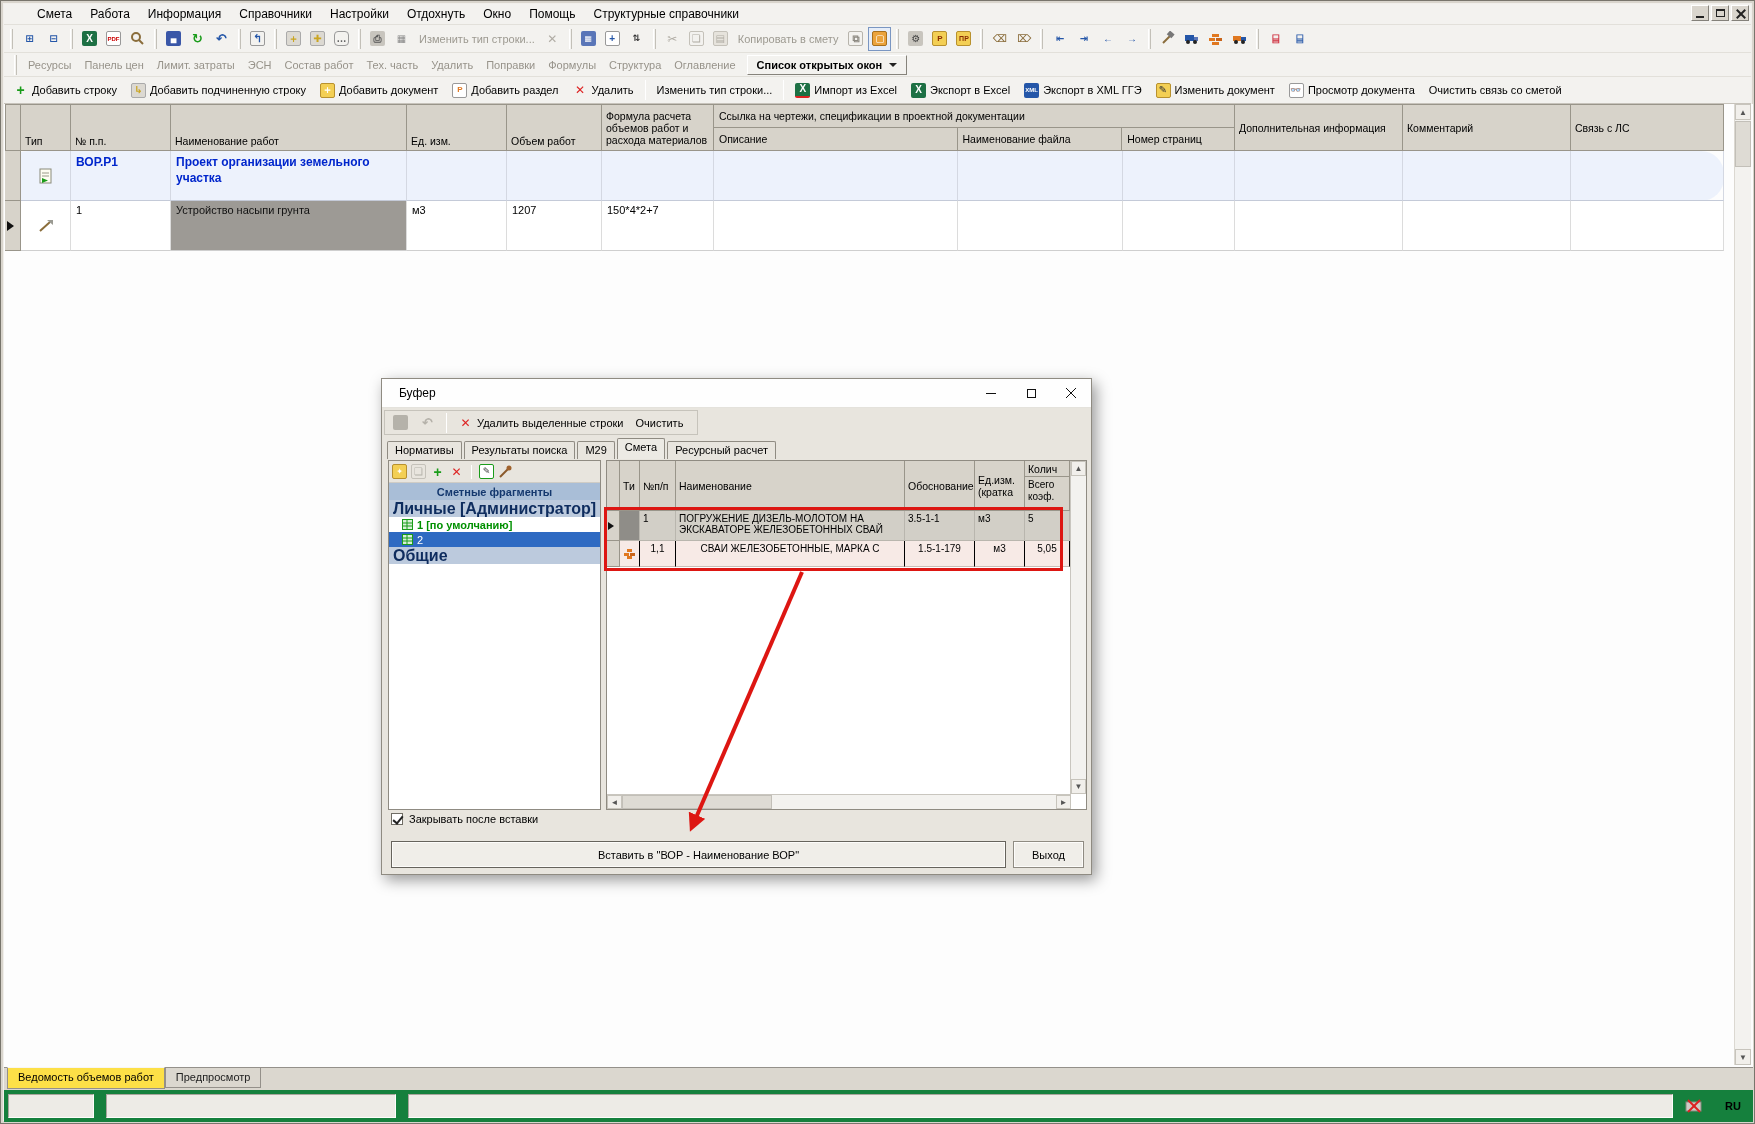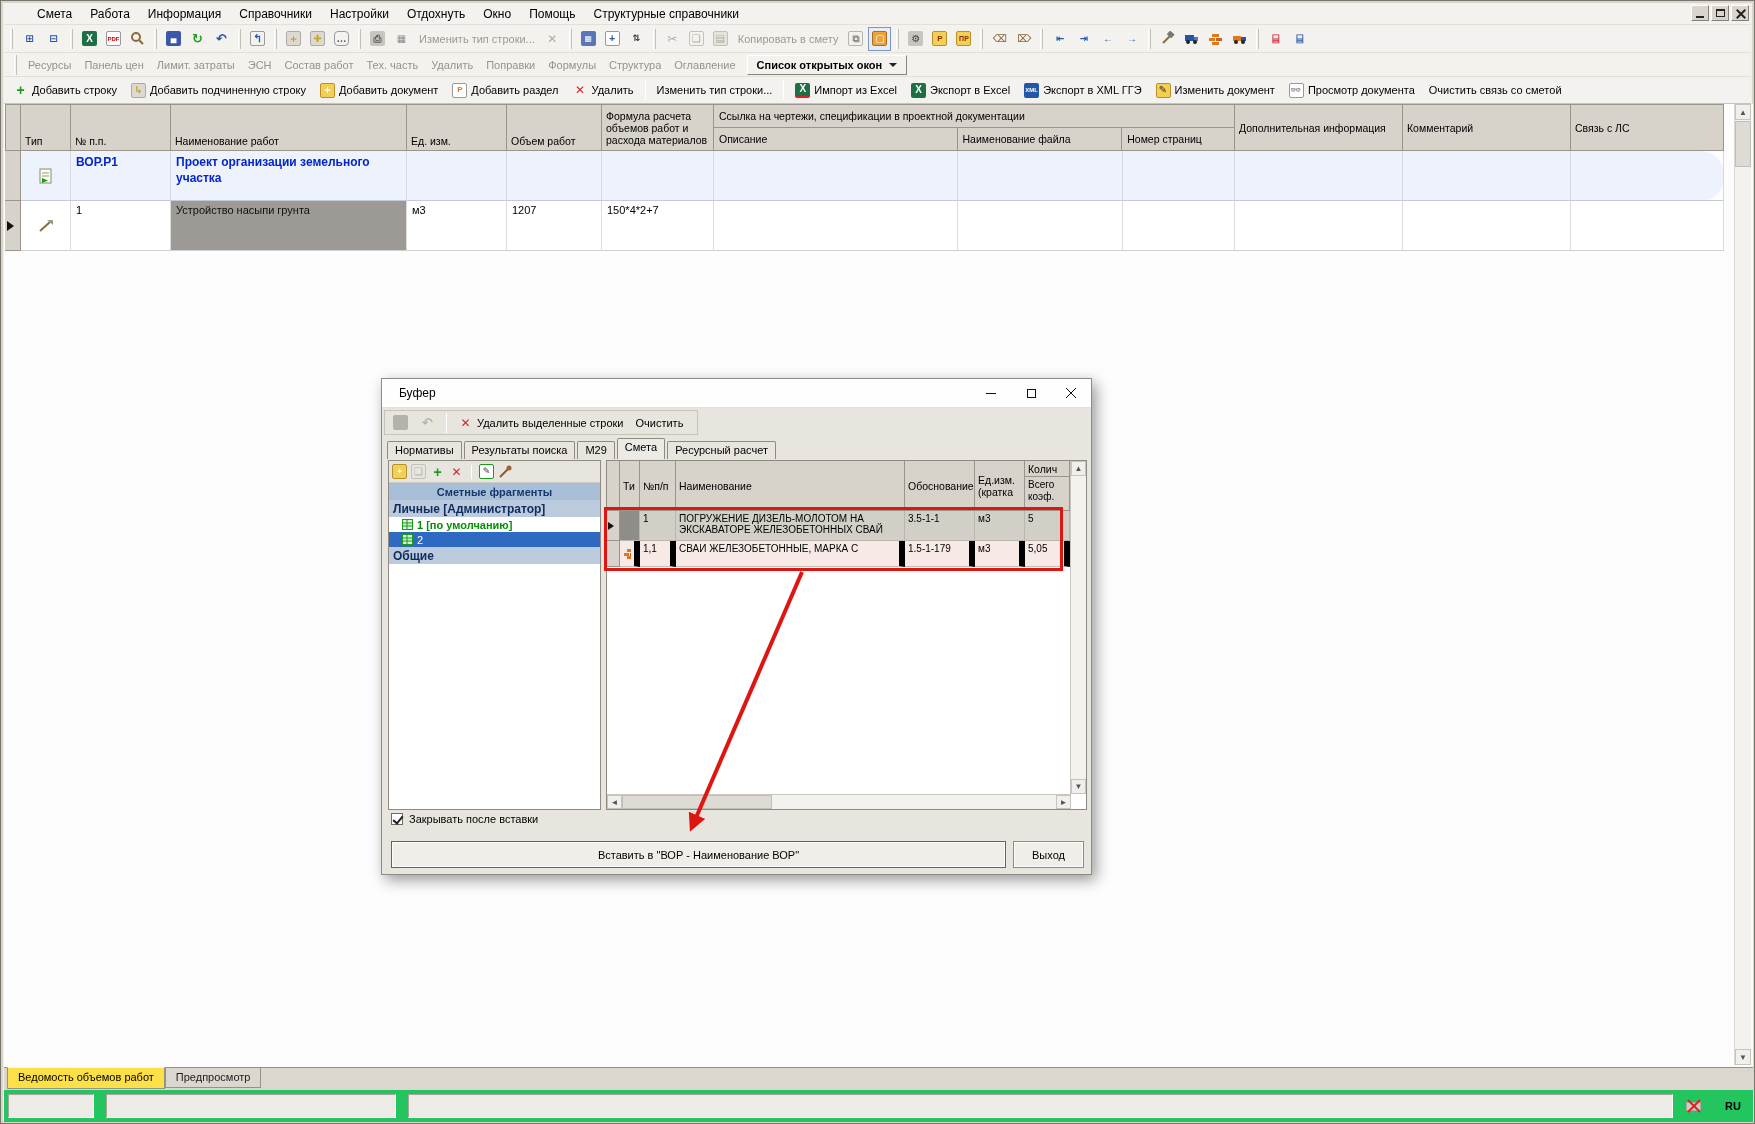--- a/index.html
+++ b/index.html
@@ -56,53 +56,53 @@
   .graycell{background:#9d9a95;color:#111;}
   .vscroll{position:absolute;right:2px;top:0;width:17px;height:961px;background:#f3f2ef;border-left:1px solid #dbd8d1;}
   .sbtn{position:absolute;left:0;width:16px;height:16px;background:#f1efeb;border:1px solid #c7c4bc;display:flex;align-items:center;justify-content:center;font-size:8px;color:#555;padding:0;}
   .sthumb{position:absolute;left:0;width:16px;background:#dedbd4;border:1px solid #c2bfb8;}
 
   
   .btabs{position:absolute;left:3px;top:1066px;width:1749px;height:23px;background:#dbd7cf;border-top:1px solid #94908a;display:flex;padding-left:3px;font-size:11px;}
   .btab{padding:3px 10px;border:1px solid #94908a;border-top:none;height:20px;}
   .btab.active{background:#fde047;margin-top:-1px;height:22px;border-top:1px solid #f7f6f3;}
   .btab.idle{background:#dbd7cf;color:#222;}
-  .sbar{position:absolute;left:3px;top:1089px;width:1749px;height:32px;background:#22c55e;display:flex;align-items:center;gap:12px;padding:0 4px;}
+  .sbar{position:absolute;left:3px;top:1089px;width:1749px;height:32px;background:#15803d;display:flex;align-items:center;gap:12px;padding:0 4px;}
   .spanel{height:24px;background:#edebe6;border:1px solid;border-color:#a8a49c #fdfdfb #fdfdfb #a8a49c;}
 
   
   .dlg{position:absolute;left:380px;top:377px;width:711px;height:497px;background:#e8e5de;border:1px solid #8f8b82;box-shadow:4px 5px 14px rgba(0,0,0,.4);z-index:10;}
   .dtitle{height:29px;background:#fefefe;display:flex;align-items:center;padding-left:17px;font-size:12px;border-bottom:1px solid #e4e2dc;}
   .dctrl{margin-left:auto;display:flex;height:100%;}
   .dcbtn{width:40px;height:100%;background:transparent;border:none;display:flex;align-items:center;justify-content:center;}
   .dg-min{width:10px;height:1px;background:#111;}
   .dg-max{width:9px;height:9px;border:1px solid #111;}
   .dtool{position:absolute;left:2px;top:31px;width:314px;height:25px;border:1px solid #c6c3bb;display:flex;align-items:center;font-size:11px;gap:2px;padding:0 3px;}
   .dtbtn{display:flex;align-items:center;gap:4px;background:transparent;border:none;padding:2px 5px;white-space:nowrap;}
   .dtabs{position:absolute;left:5px;top:59px;height:21px;display:flex;align-items:flex-end;font-size:11px;}
   .dtab{border:1px solid #8f8b82;border-bottom:none;background:#e8e5de;padding:2px 7px 3px;margin-right:2px;height:18px;border-radius:2px 2px 0 0;white-space:nowrap;}
   .dtab.active{height:21px;position:relative;top:0px;z-index:3;background:#eceae4;}
   .dtree{position:absolute;left:6px;top:81px;width:213px;height:350px;background:#fff;border:1px solid #8f8b82;font-size:11px;}
   .ticons{height:22px;background:#e8e5de;display:flex;align-items:center;gap:2px;padding:1px 2px;border-bottom:1px solid #cfccc5;}
   .thdr{height:17px;background:#a9bed7;color:#14386e;font-weight:bold;display:flex;align-items:center;justify-content:center;}
-  .tgroup{height:17px;background:#bccadd;color:#0e2c5e;font-weight:bold;font-size:12px;display:flex;align-items:center;padding-left:4px;}
+  .tgroup{height:17px;background:#bccadd;color:#0e2c5e;font-weight:bold;font-size:16px;display:flex;align-items:center;padding-left:4px;}
   .titem{height:15px;display:flex;align-items:center;gap:4px;padding-left:13px;}
   .titem.def{color:#009000;font-weight:bold;}
   .titem.sel{background:#2e6ac2;color:#fff;}
   .dgrid{position:absolute;left:224px;top:81px;width:481px;height:350px;background:#fff;border:1px solid #8f8b82;}
   .ghead{display:flex;height:50px;}
   .gh{background:#d7d3ca;border-right:1px solid #99958a;border-bottom:1px solid #99958a;font-size:10.5px;line-height:12px;display:flex;align-items:center;padding:2px 3px;overflow:hidden;}
   .gqty{display:flex;flex-direction:column;padding:0;align-items:stretch;}
   .gqty .top{height:16px;border-bottom:1px solid #99958a;padding:2px 3px;}
   .gqty .bot{flex:1;padding:2px 3px;font-size:10px;}
   .grow{display:flex;font-size:10px;line-height:11px;}
   .gc{border-right:1px solid #b9b6ae;border-bottom:1px solid #b9b6ae;padding:2px 3px;overflow:hidden;}
   .grow1{height:30px;background:#d2cfc7;}
   .grow2{height:26px;background:#f7eae6;}
-  .grow2 .gc{border-right:6px solid #000000;border-bottom:1px solid #c9bdb7;}
+  .grow2 .gc{border-right:1px solid #000000;border-bottom:1px solid #c9bdb7;text-align:center;}
   .gind{background:#d7d3ca;border-right:1px solid #99958a;border-bottom:1px solid #99958a;display:flex;align-items:center;justify-content:center;font-size:9px;}
   .tidark{background:#8f8d88;}
   .gvscroll{position:absolute;right:0;top:0;width:16px;height:333px;background:#f3f2ef;border-left:1px solid #c9c6bf;}
   .ghscroll{position:absolute;left:0;bottom:0;height:15px;width:464px;background:#f3f2ef;border-top:1px solid #c9c6bf;display:flex;}
   .hsbtn{width:15px;height:14px;background:#f1efeb;border:1px solid #c7c4bc;font-size:8px;color:#555;display:flex;align-items:center;justify-content:center;padding:0;}
   .hsthumb{width:150px;height:14px;background:#dedbd4;border:1px solid #c2bfb8;}
   .dcheck{position:absolute;left:9px;top:434px;display:flex;align-items:center;gap:6px;font-size:11px;}
   .cbox{width:12px;height:12px;background:#fff;border:1px solid #6f6c64;position:relative;}
   .cbox::after{content:"";position:absolute;left:3px;top:0;width:4px;height:8px;border:solid #222;border-width:0 2px 2px 0;transform:rotate(40deg);}
   .dinsert{position:absolute;left:9px;top:462px;width:615px;height:27px;background:#f0eee9;border:1px solid #66635c;box-shadow:inset 0 0 0 1px #fdfcfa;font-size:11px;}

